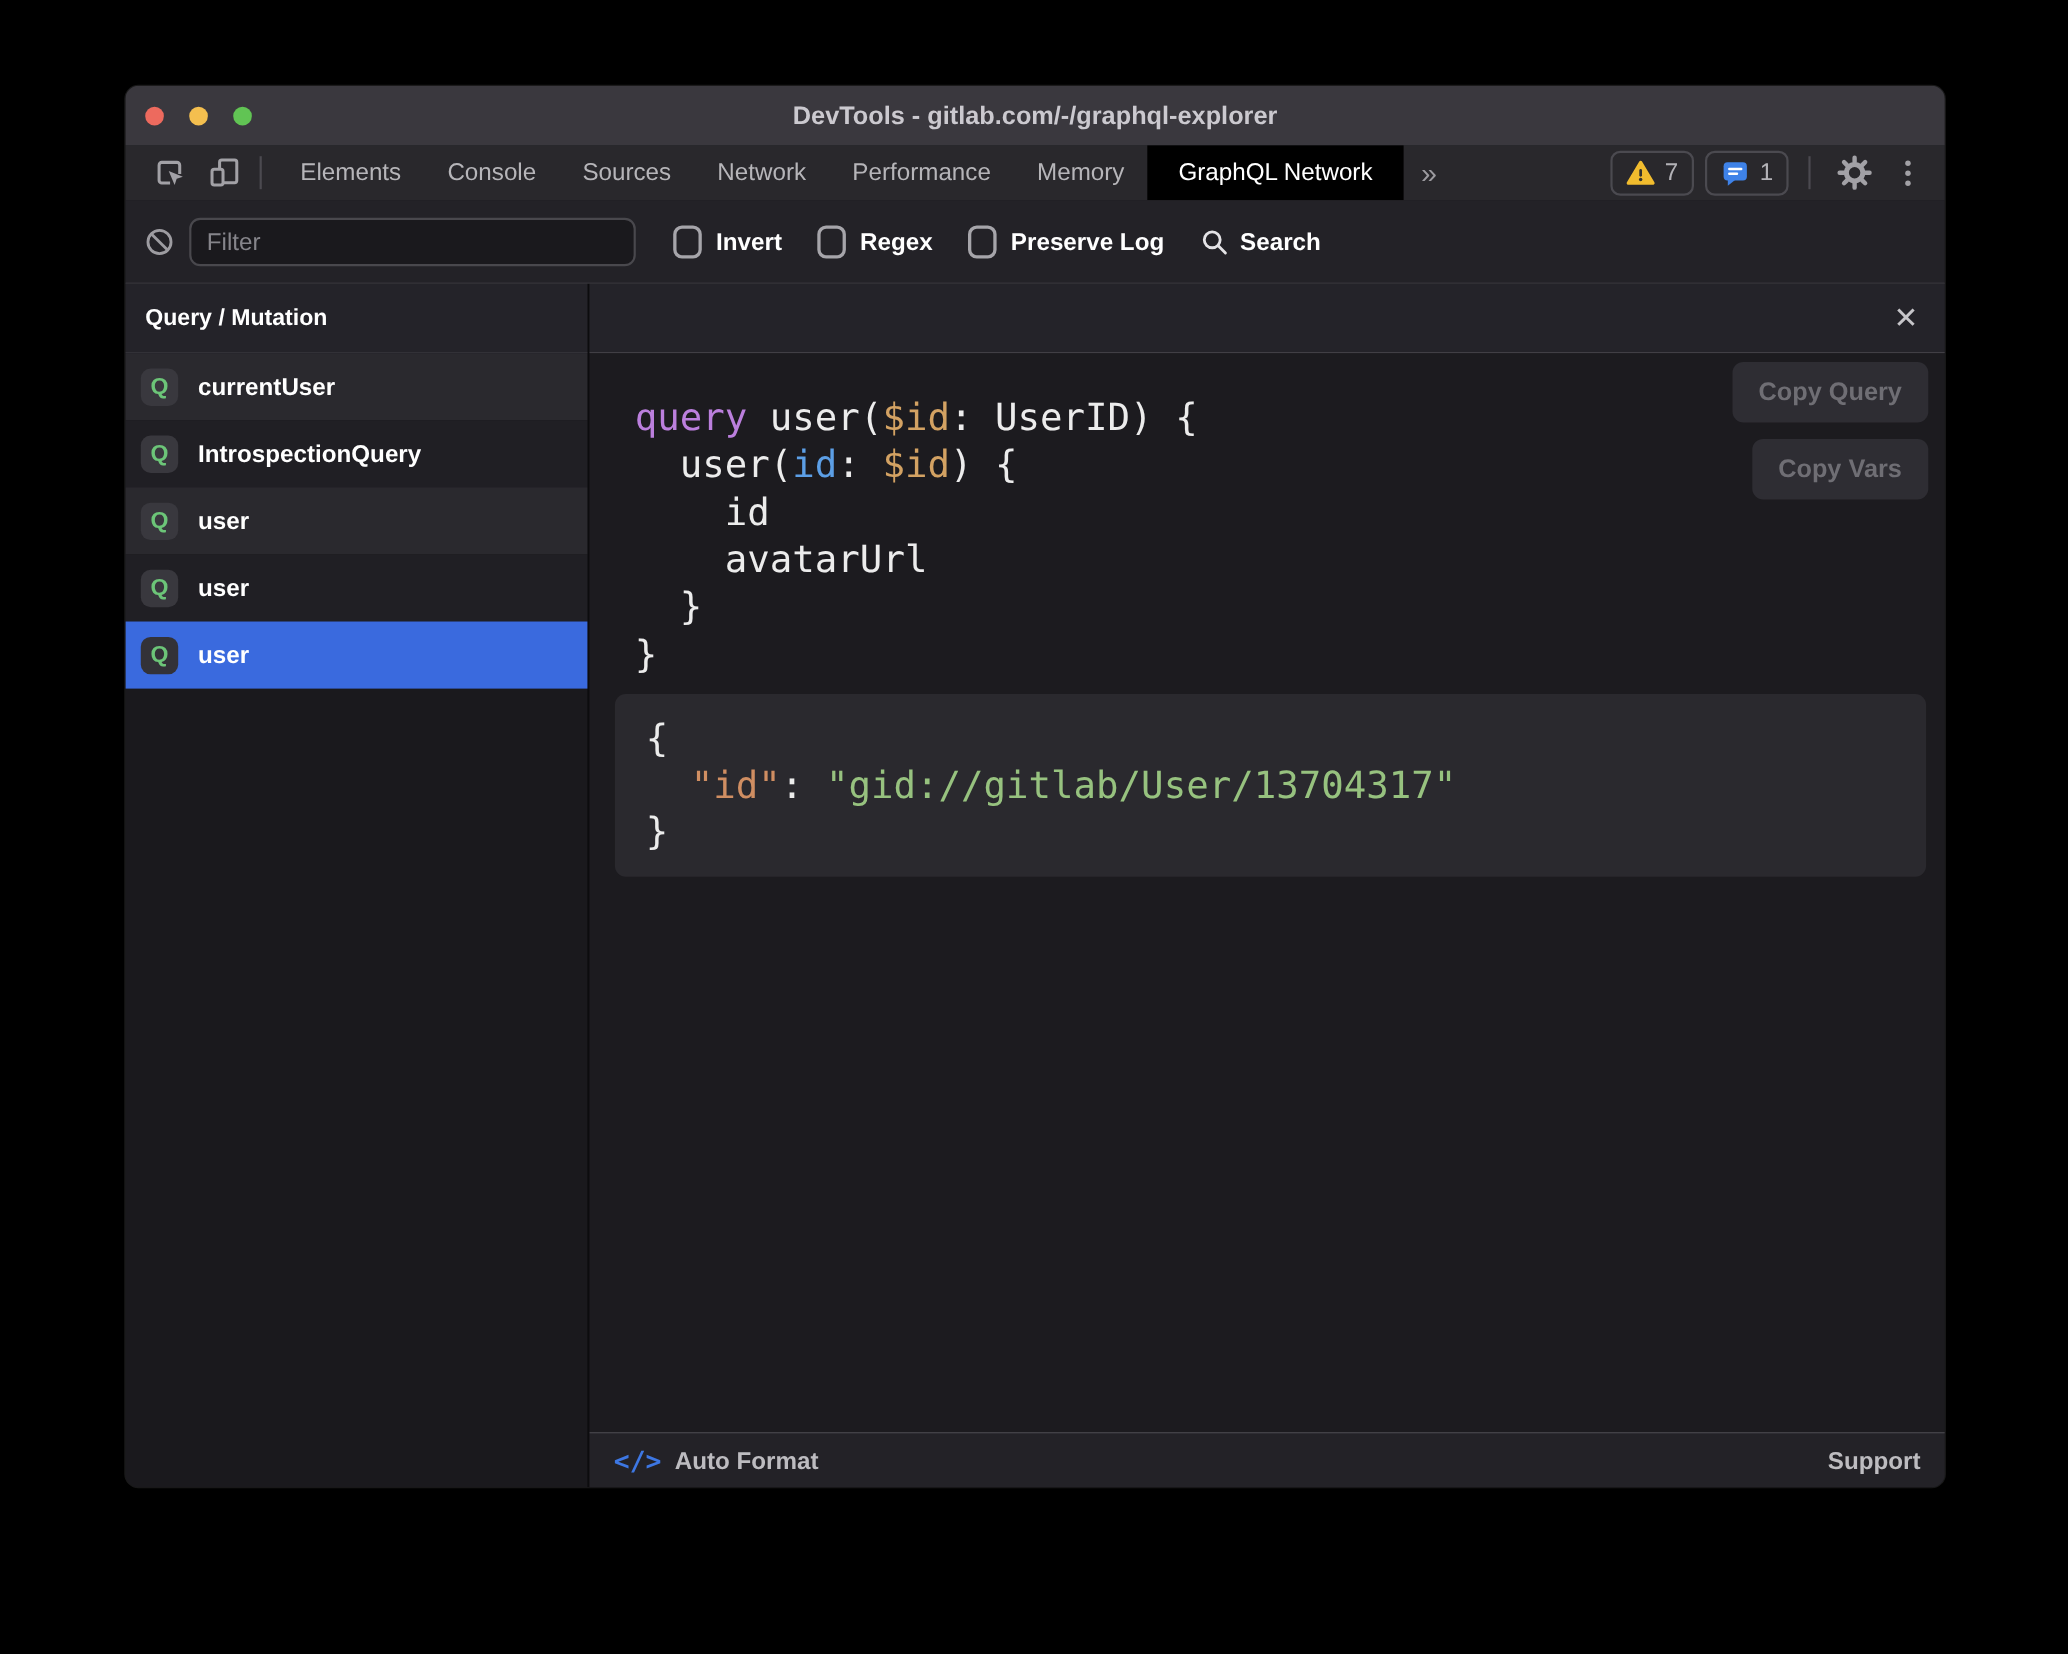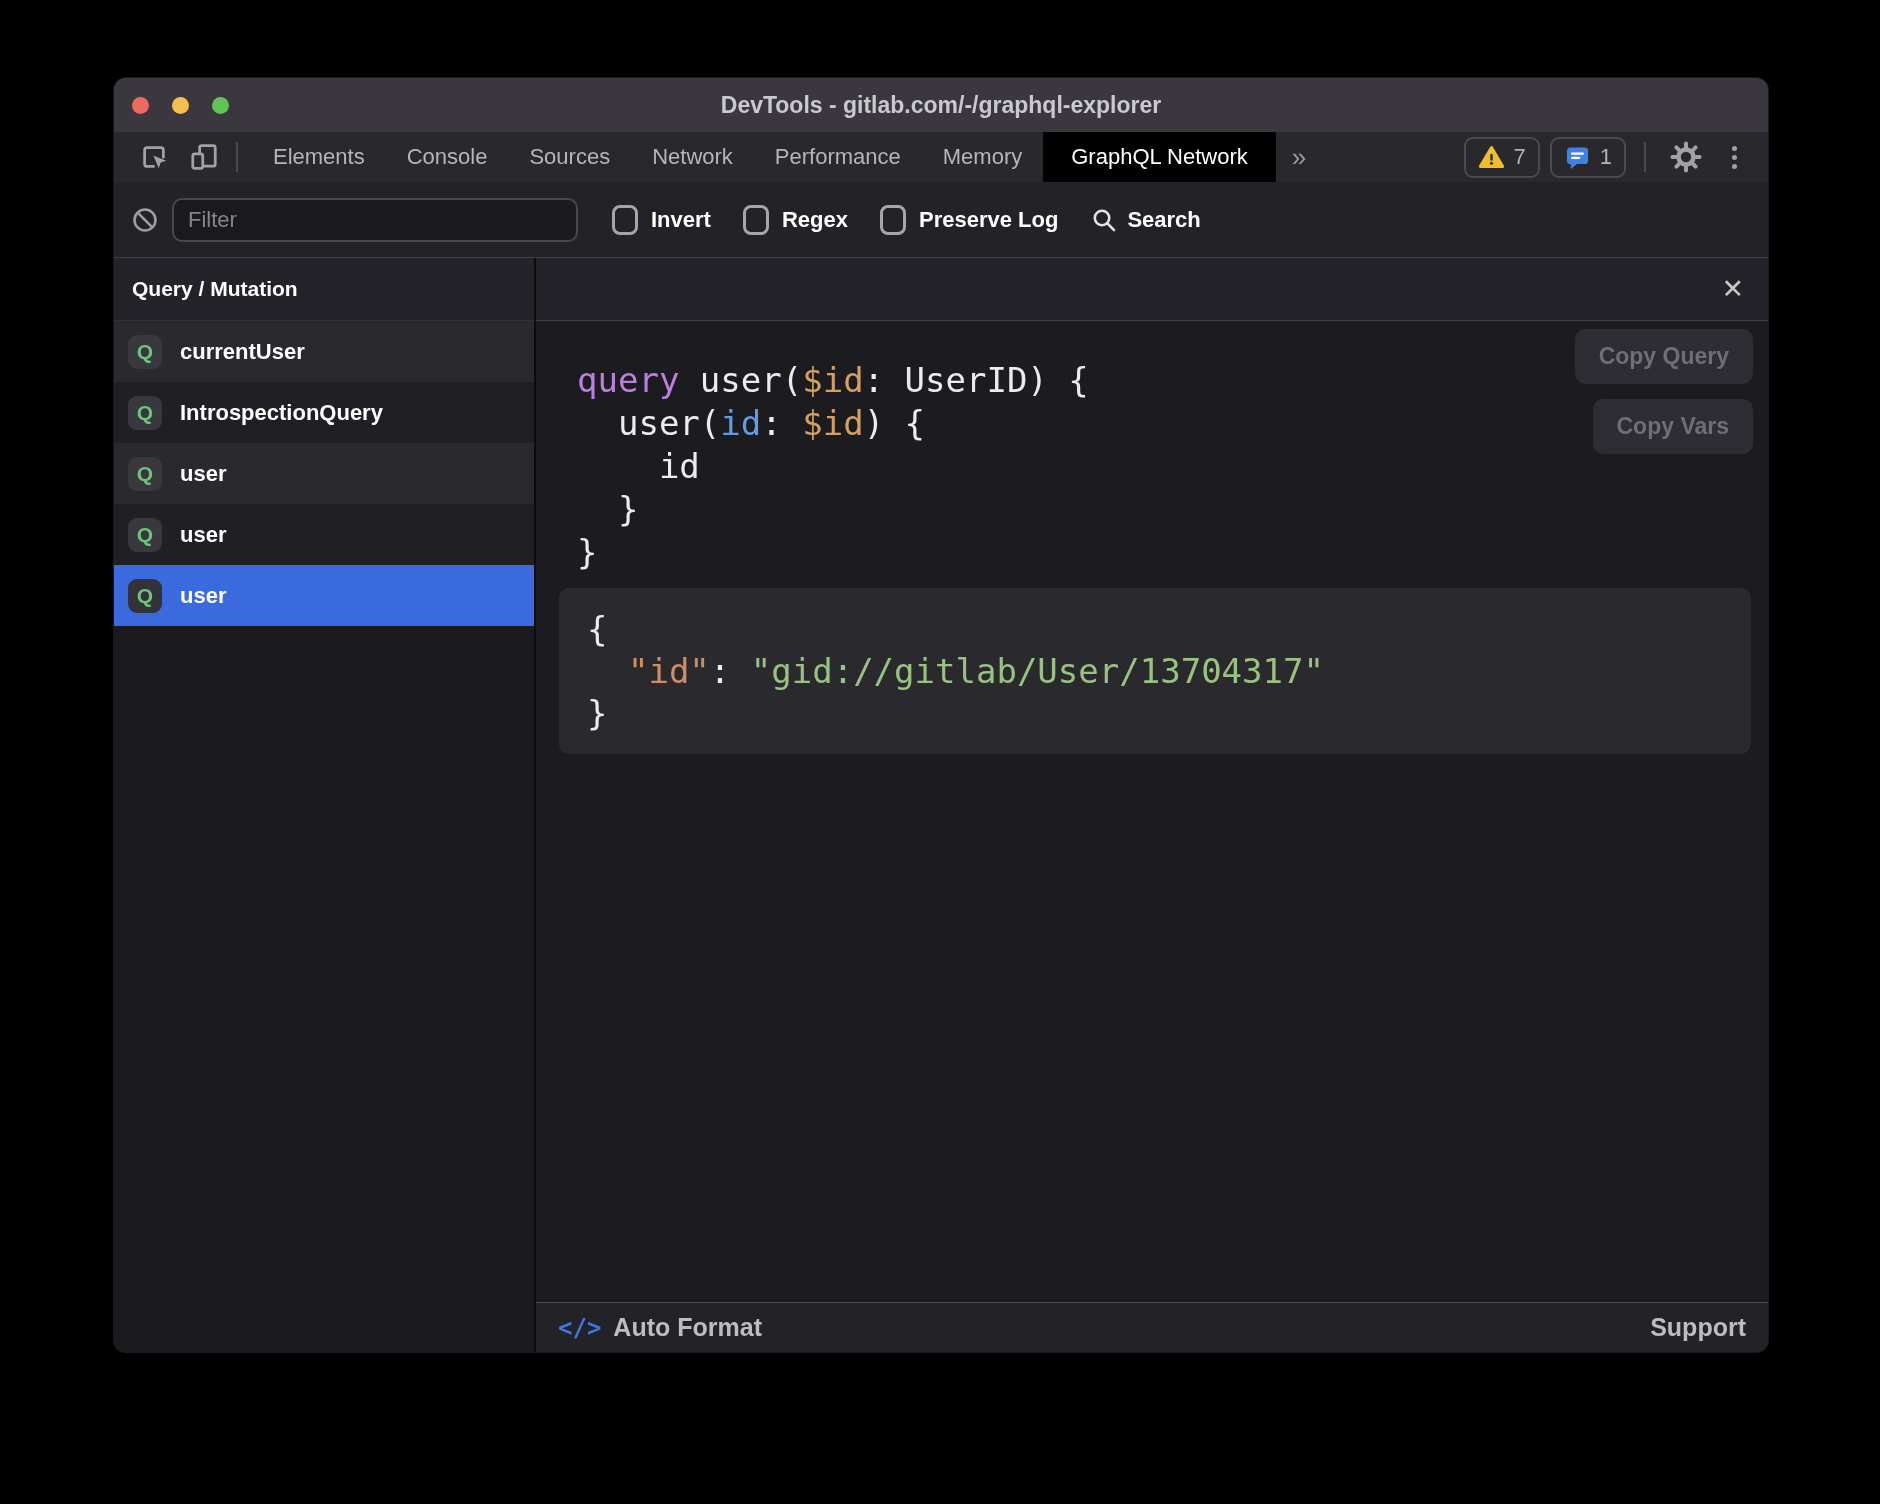--- a/index.html
+++ b/index.html
@@ -75,21 +75,21 @@
   .code-line{white-space:pre;line-height:43px;}
   .tk-kw{color:var(--kw-purple);} .tk-pl{color:#ececec;} .tk-var{color:var(--var-tan);}
   .tk-arg{color:var(--arg-blue);} .tk-key{color:var(--key-orange);} .tk-str{color:var(--str-green);}
   .vars-box{margin:14px 17px 0 -18px;background:#2a292e;border-radius:10px;padding:20px 28px;}
   .vars-box .code-line{line-height:42px;}
   
   .footer{height:49px;flex:0 0 49px;background:#232227;border-top:1px solid #4b4a4f;
           display:flex;align-items:center;padding:0 22px;}
   .auto-format{display:flex;align-items:center;gap:12px;}
   .af-icon{color:#3d77e3;font-family:"DejaVu Sans Mono",monospace;font-weight:bold;font-size:24px;}
-  .af-lbl,.support{color:#bdbcc0;font-size:25px;font-weight:bold;}
+  .af-lbl,.support{color:#bdbcc0;font-size:22px;font-weight:bold;}
   .f-spacer{flex:1;}
   svg{display:block;}
 </style>
 </head>
 <body>
 
 <div class="window">
 
   <div class="titlebar">
     <div class="traffic">
@@ -232,20 +232,21 @@
 
       <div class="content">
         <div class="copy-col">
           <button class="copy-btn">Copy Query</button>
           <button class="copy-btn">Copy Vars</button>
         </div>
         <div class="code" id="query-code">
             <div class="code-line"><span class="tk-kw">query</span><span class="tk-pl"> user(</span><span class="tk-var">$id</span><span class="tk-pl">: UserID) {</span></div>
             <div class="code-line"><span class="tk-pl">  user(</span><span class="tk-arg">id</span><span class="tk-pl">: </span><span class="tk-var">$id</span><span class="tk-pl">) {</span></div>
             <div class="code-line"><span class="tk-pl">    id</span></div>
+            <div class="code-line"><span class="tk-pl">    avatarUrl</span></div>
             <div class="code-line"><span class="tk-pl">  }</span></div>
             <div class="code-line"><span class="tk-pl">}</span></div>
           </div>
         <div class="vars-box">
           <div class="code" id="vars-code">
               <div class="code-line"><span class="tk-pl">{</span></div>
               <div class="code-line"><span class="tk-pl">  </span><span class="tk-key">"id"</span><span class="tk-pl">: </span><span class="tk-str">"gid://gitlab/User/13704317"</span></div>
               <div class="code-line"><span class="tk-pl">}</span></div>
             </div>
         </div>

